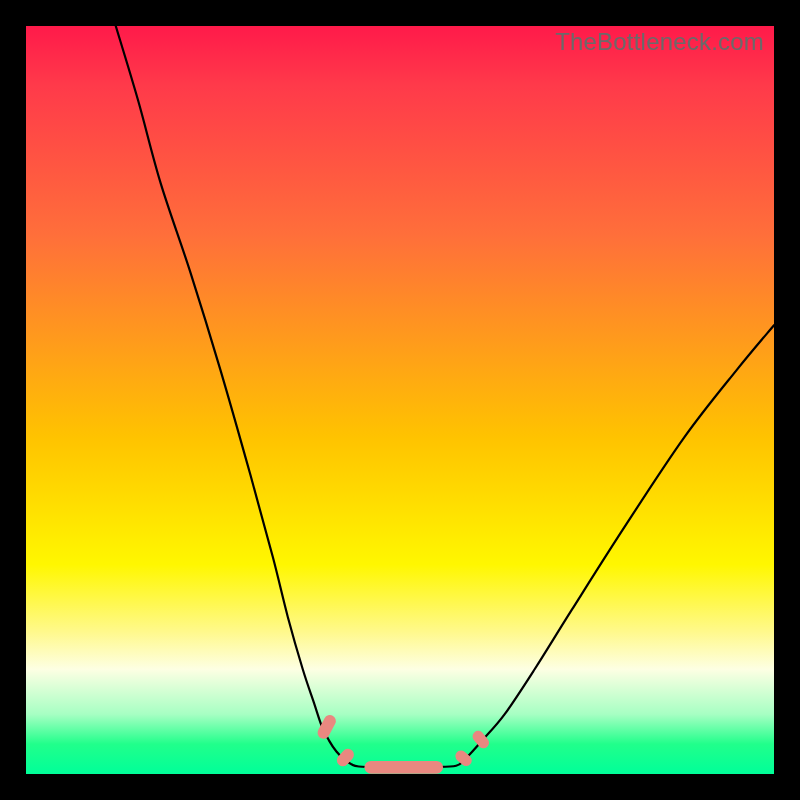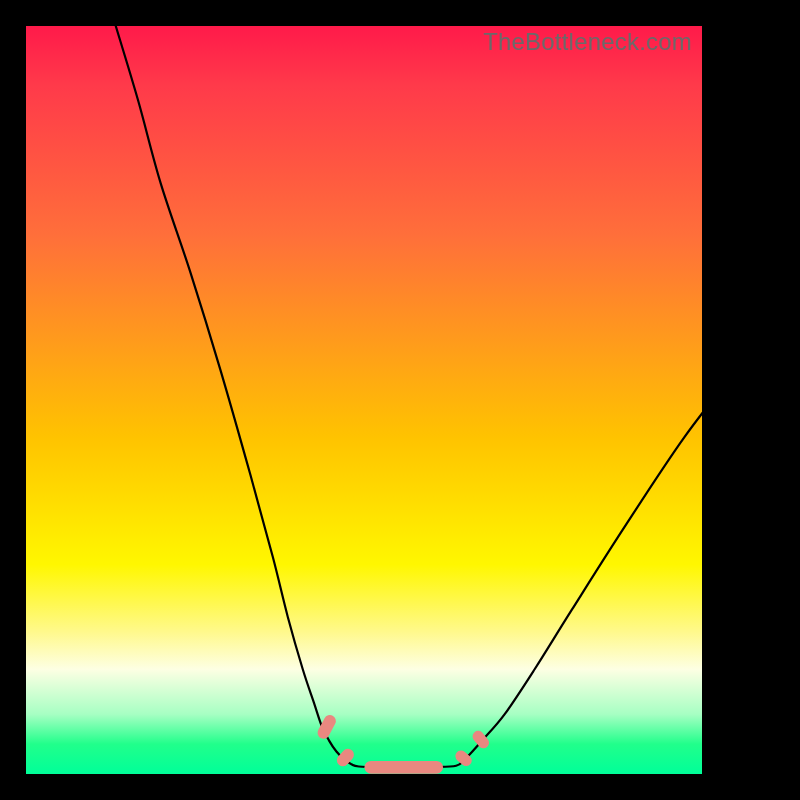--- a/index.html
+++ b/index.html
@@ -8,21 +8,21 @@
     width: 800px;
     height: 800px;
     background: #000;
     overflow: hidden;
     font-family: Arial, Helvetica, sans-serif;
   }
   .frame {
     position: absolute;
     left: 26px;
     top: 26px;
-    width: 676px;
+    width: 748px;
     height: 748px;
     background: linear-gradient(to bottom,
       #ff1a4a 0%,
       #ff3a4a 8%,
       #ff6f3a 28%,
       #ffc300 55%,
       #fff700 72%,
       #fff98c 81%,
       #fdffe3 86%,
       #a7ffc3 92%,

